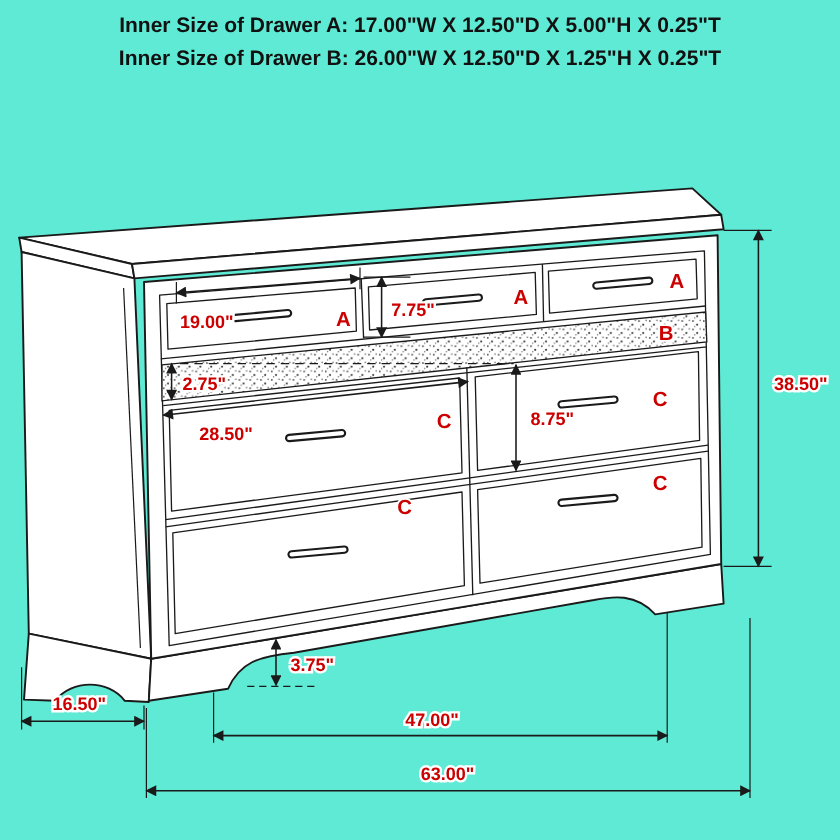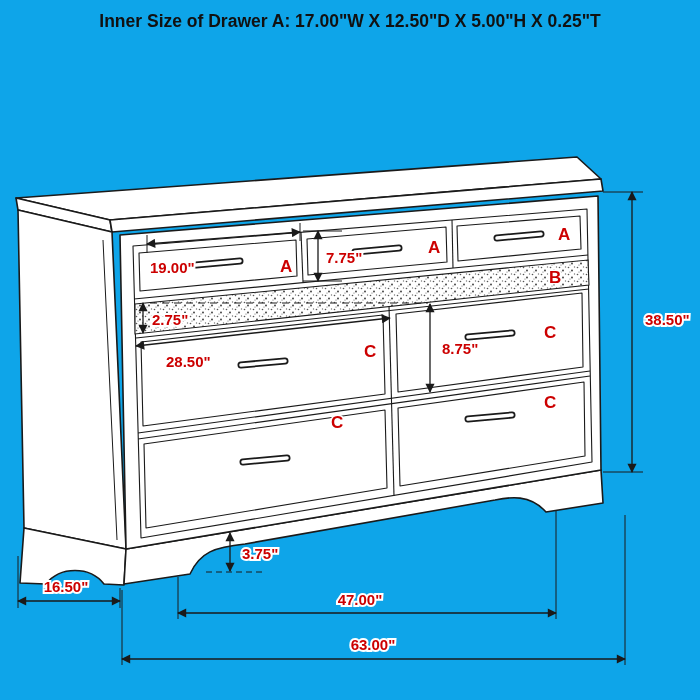--- a/index.html
+++ b/index.html
@@ -1,17 +1,17 @@
 <!DOCTYPE html>
 <html><head>
 <meta charset="utf-8">
 <style>
   html,body{margin:0;padding:0;background:#ffffff;}
   .sheet{
-    position:relative;width:700px;height:700px;background:#0ea5e9;overflow:hidden;
+    position:relative;width:700px;height:700px;background:#5eead4;overflow:hidden;
     font-family:"Liberation Sans",sans-serif;
   }
   .header{
     position:absolute;top:8px;left:0;right:0;text-align:center;
     font-weight:bold;font-size:17.5px;color:#111111;line-height:27px;
   }
   svg{position:absolute;top:0;left:0;}
   svg text{font-family:"Liberation Sans",sans-serif;}
   .dim{font-size:15px;font-weight:bold;stroke:#ffffff;stroke-width:4px;paint-order:stroke;}
   .lbl{font-size:17px;font-weight:bold;stroke:#ffffff;stroke-width:3px;paint-order:stroke;}
@@ -22,20 +22,21 @@
   .hb{stroke:#1a1a1a;stroke-width:7;stroke-linecap:round;fill:none;}
   .hw{stroke:#ffffff;stroke-width:3.5;stroke-linecap:round;fill:none;}
 </style>
 </head>
 <body>
 
 <div class="sheet">
 
   <div class="header">
     <div>Inner Size of Drawer A: 17.00"W X 12.50"D X 5.00"H X 0.25"T</div>
+    <div>Inner Size of Drawer B: 26.00"W X 12.50"D X 1.25"H X 0.25"T</div>
   </div>
 
   <svg width="700" height="700" viewBox="0 0 700 700">
     <defs>
       <marker id="arr" viewBox="0 0 10 10" refX="9" refY="5" markerWidth="9" markerHeight="7" orient="auto-start-reverse">
         <path d="M0,0 L10,5 L0,10 z" fill="#1a1a1a"></path>
       </marker>
       <pattern id="speckle" width="9" height="7" patternUnits="userSpaceOnUse">
         <rect width="9" height="7" fill="#ffffff"></rect>
         <circle cx="1.5" cy="1.5" r="0.8" fill="#555555"></circle>

